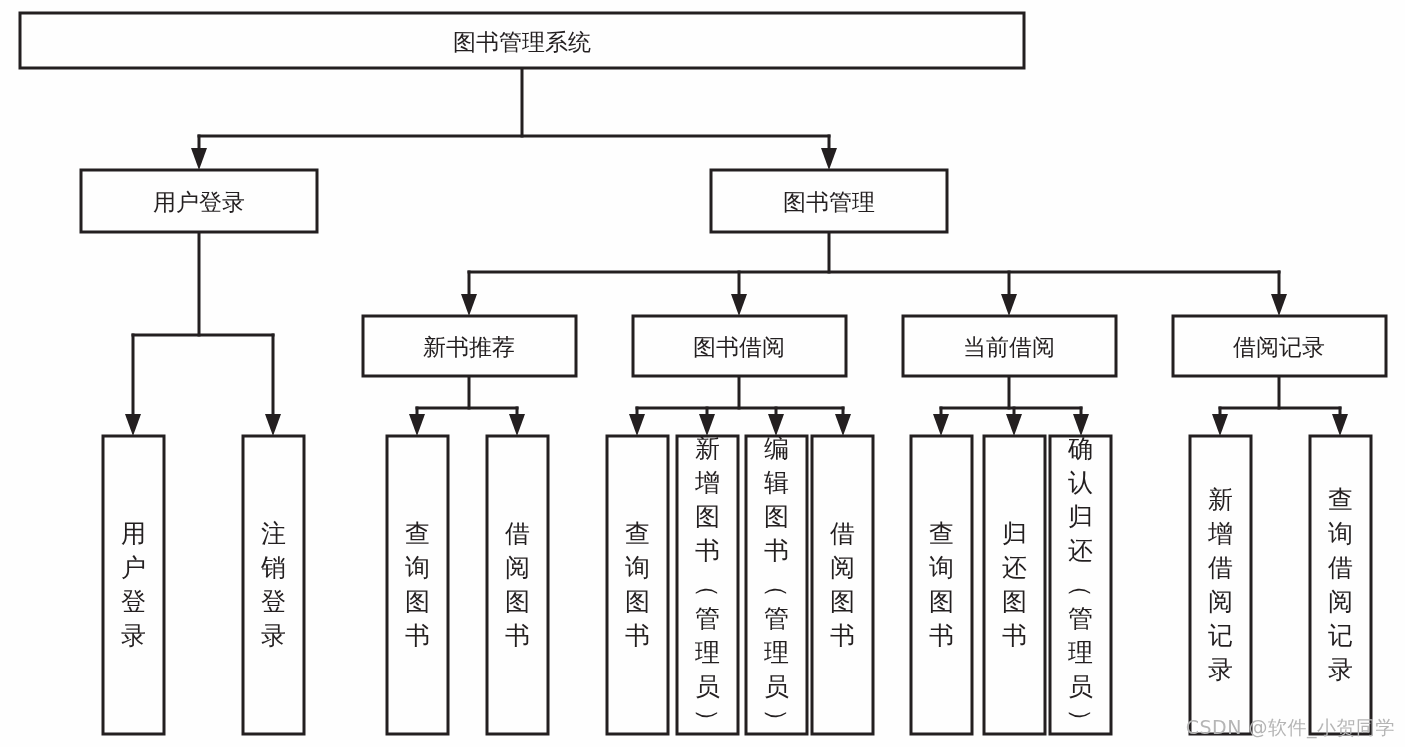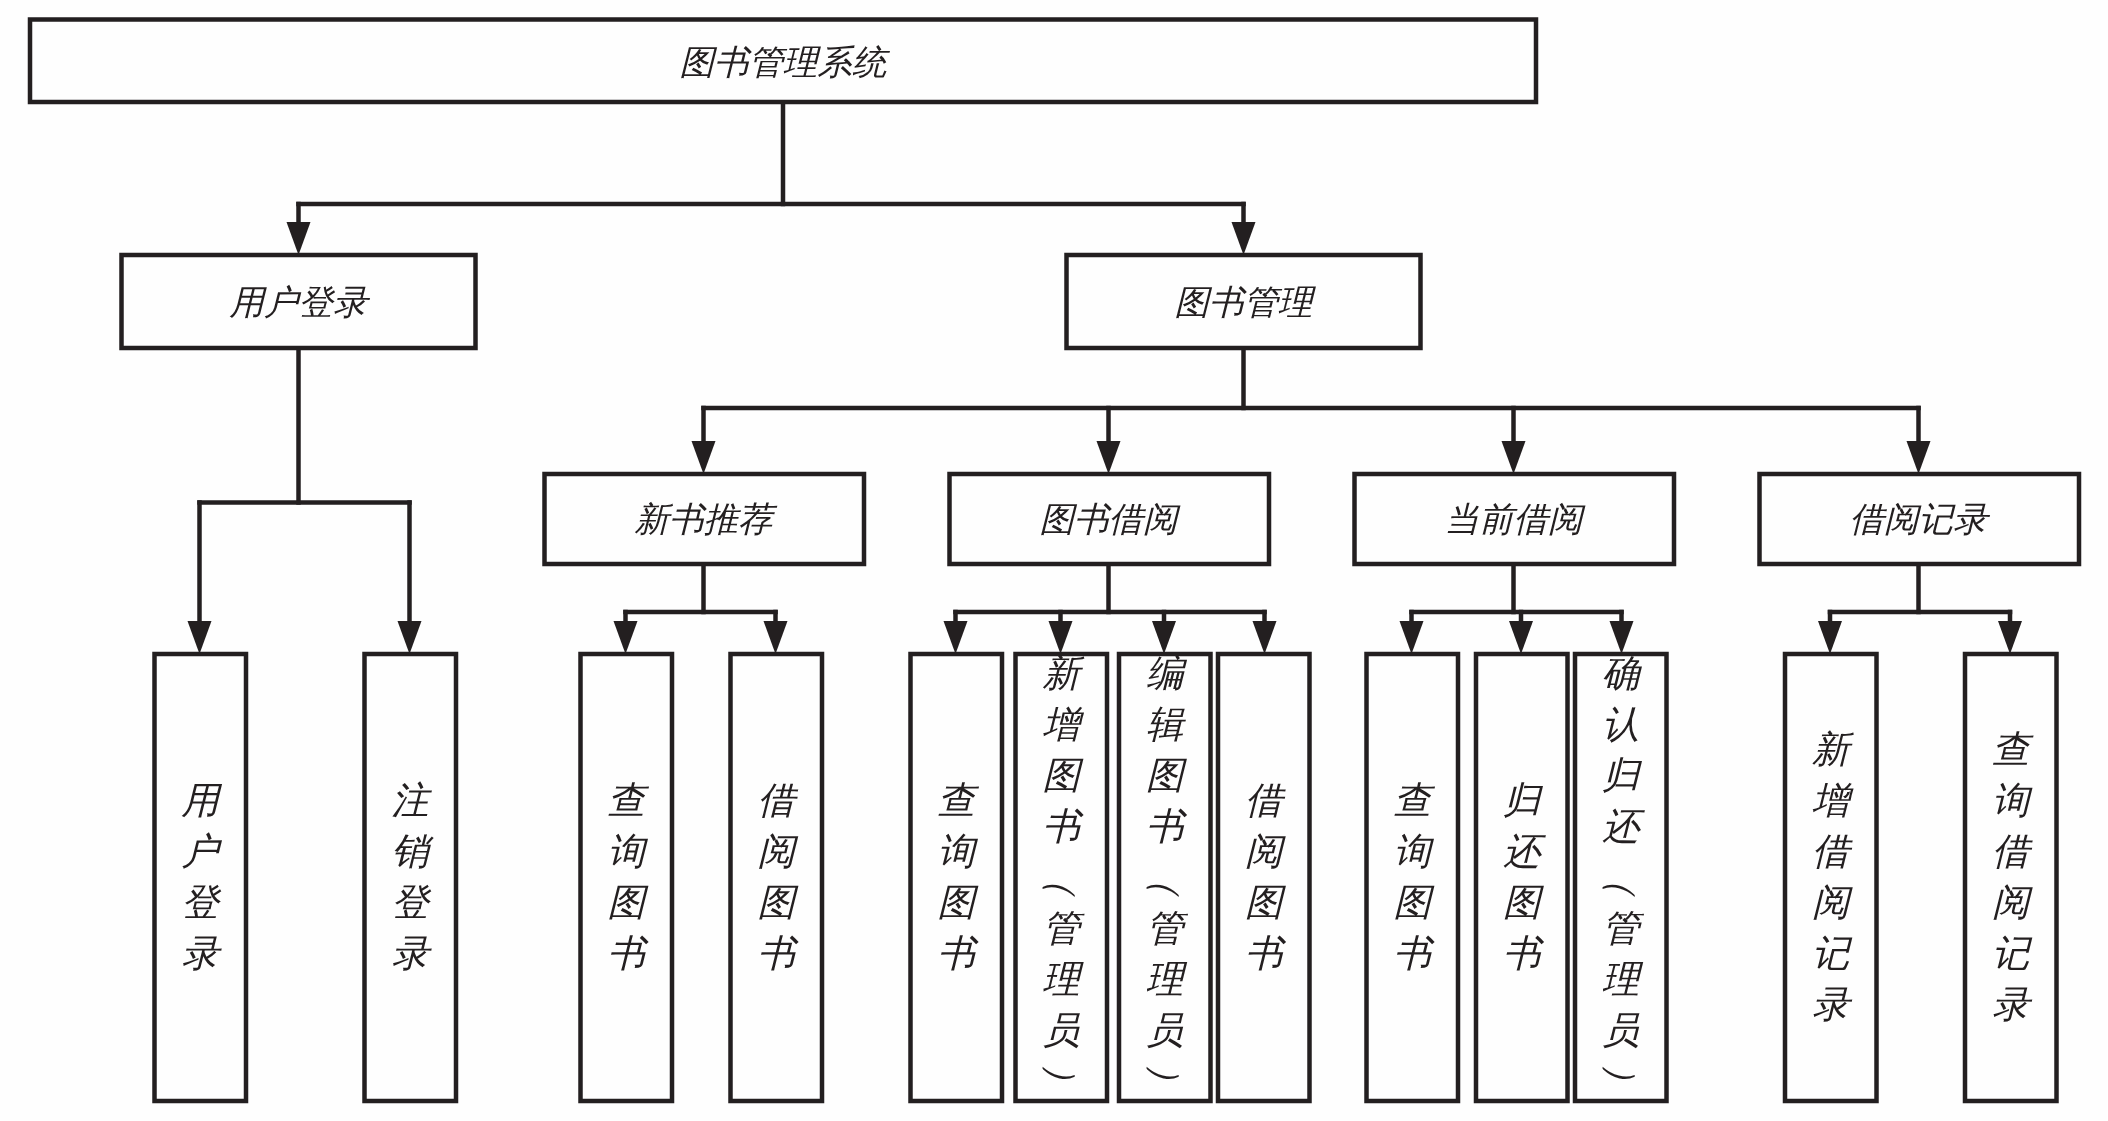--- a/index.html
+++ b/index.html
@@ -11,21 +11,20 @@
     width: 1405px;
     height: 747px;
     overflow: hidden;
     font-family: "DejaVu Sans", "Liberation Sans", sans-serif;
   }
   #diagram-root {
     position: relative;
     width: 1405px;
     height: 747px;
     background: #fefefe;
-    font-style: italic;
   }
   svg#diagram-svg {
     position: absolute;
     left: 0;
     top: 0;
     width: 1405px;
     height: 747px;
     display: block;
   }
   .node-rect {
@@ -307,13 +306,14 @@
       <div style="position: absolute; left: 1310px; top: 483px; width: 61px; height: 204px; color: rgb(35, 31, 32); font-family: &quot;DejaVu Sans&quot;, &quot;Liberation Sans&quot;, sans-serif; font-size: 25px; line-height: 34px; text-align: center; pointer-events: none;">
         <div style="height: 34px; line-height: 34px;">查</div>
         <div style="height: 34px; line-height: 34px;">询</div>
         <div style="height: 34px; line-height: 34px;">借</div>
         <div style="height: 34px; line-height: 34px;">阅</div>
         <div style="height: 34px; line-height: 34px;">记</div>
         <div style="height: 34px; line-height: 34px;">录</div>
       </div>
     </div>
 
+  <div class="watermark">CSDN @软件_小贺同学</div>
 </div>
 
 </body></html>

